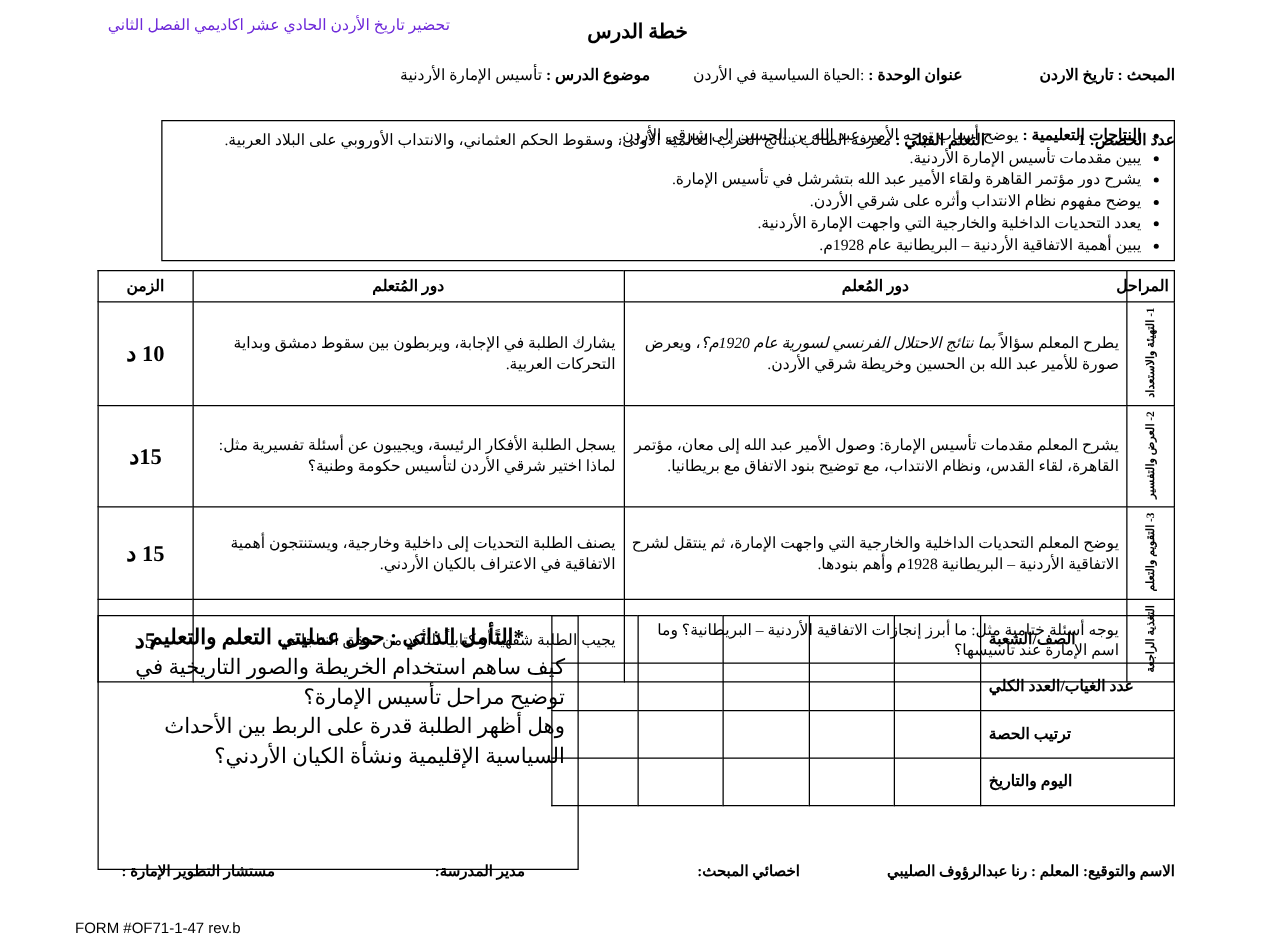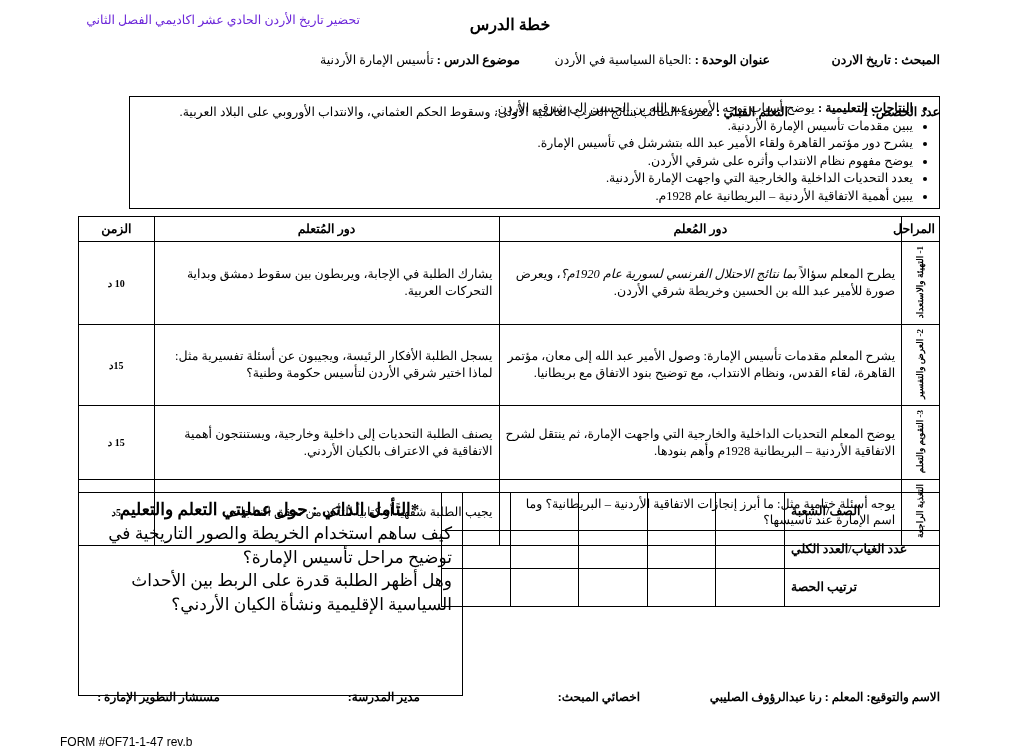--- a/index.html
+++ b/index.html
@@ -129,21 +129,21 @@
     white-space: nowrap;
     line-height: 1;
   }
   td.cell-teach, td.cell-learn {
     text-align: right;
     line-height: 1.35;
   }
   td.cell-time {
     text-align: center;
     font-weight: bold;
-    font-size: 10px;
+    font-size: 18px;
   }
   .ital { font-style: italic; }
 
   .r-h { height: 18px; }
   .r1 { height: 48px; }
   .r2 { height: 62px; }
   .r3 { height: 62px; }
   .r4 { height: 52px; padding-left: 32px; }
 
   
@@ -346,20 +346,28 @@
         <td class="blank"></td>
       </tr>
       <tr>
         <td class="label">ترتيب الحصة</td>
         <td class="blank"></td>
         <td class="blank"></td>
         <td class="blank"></td>
         <td class="blank"></td>
         <td class="blank"></td>
       </tr>
+      <tr>
+        <td class="label">اليوم والتاريخ</td>
+        <td class="blank"></td>
+        <td class="blank"></td>
+        <td class="blank"></td>
+        <td class="blank"></td>
+        <td class="blank"></td>
+      </tr>
     </tbody>
   </table>
 
   <div class="reflect">
     <div class="head">*التأمل الذاتي : حول عمليتي التعلم والتعليم</div>
     <p>كيف ساهم استخدام الخريطة والصور التاريخية في توضيح مراحل تأسيس الإمارة؟</p>
     <p>وهل أظهر الطلبة قدرة على الربط بين الأحداث السياسية الإقليمية ونشأة الكيان الأردني؟</p>
   </div>
 
   <div class="footer">

